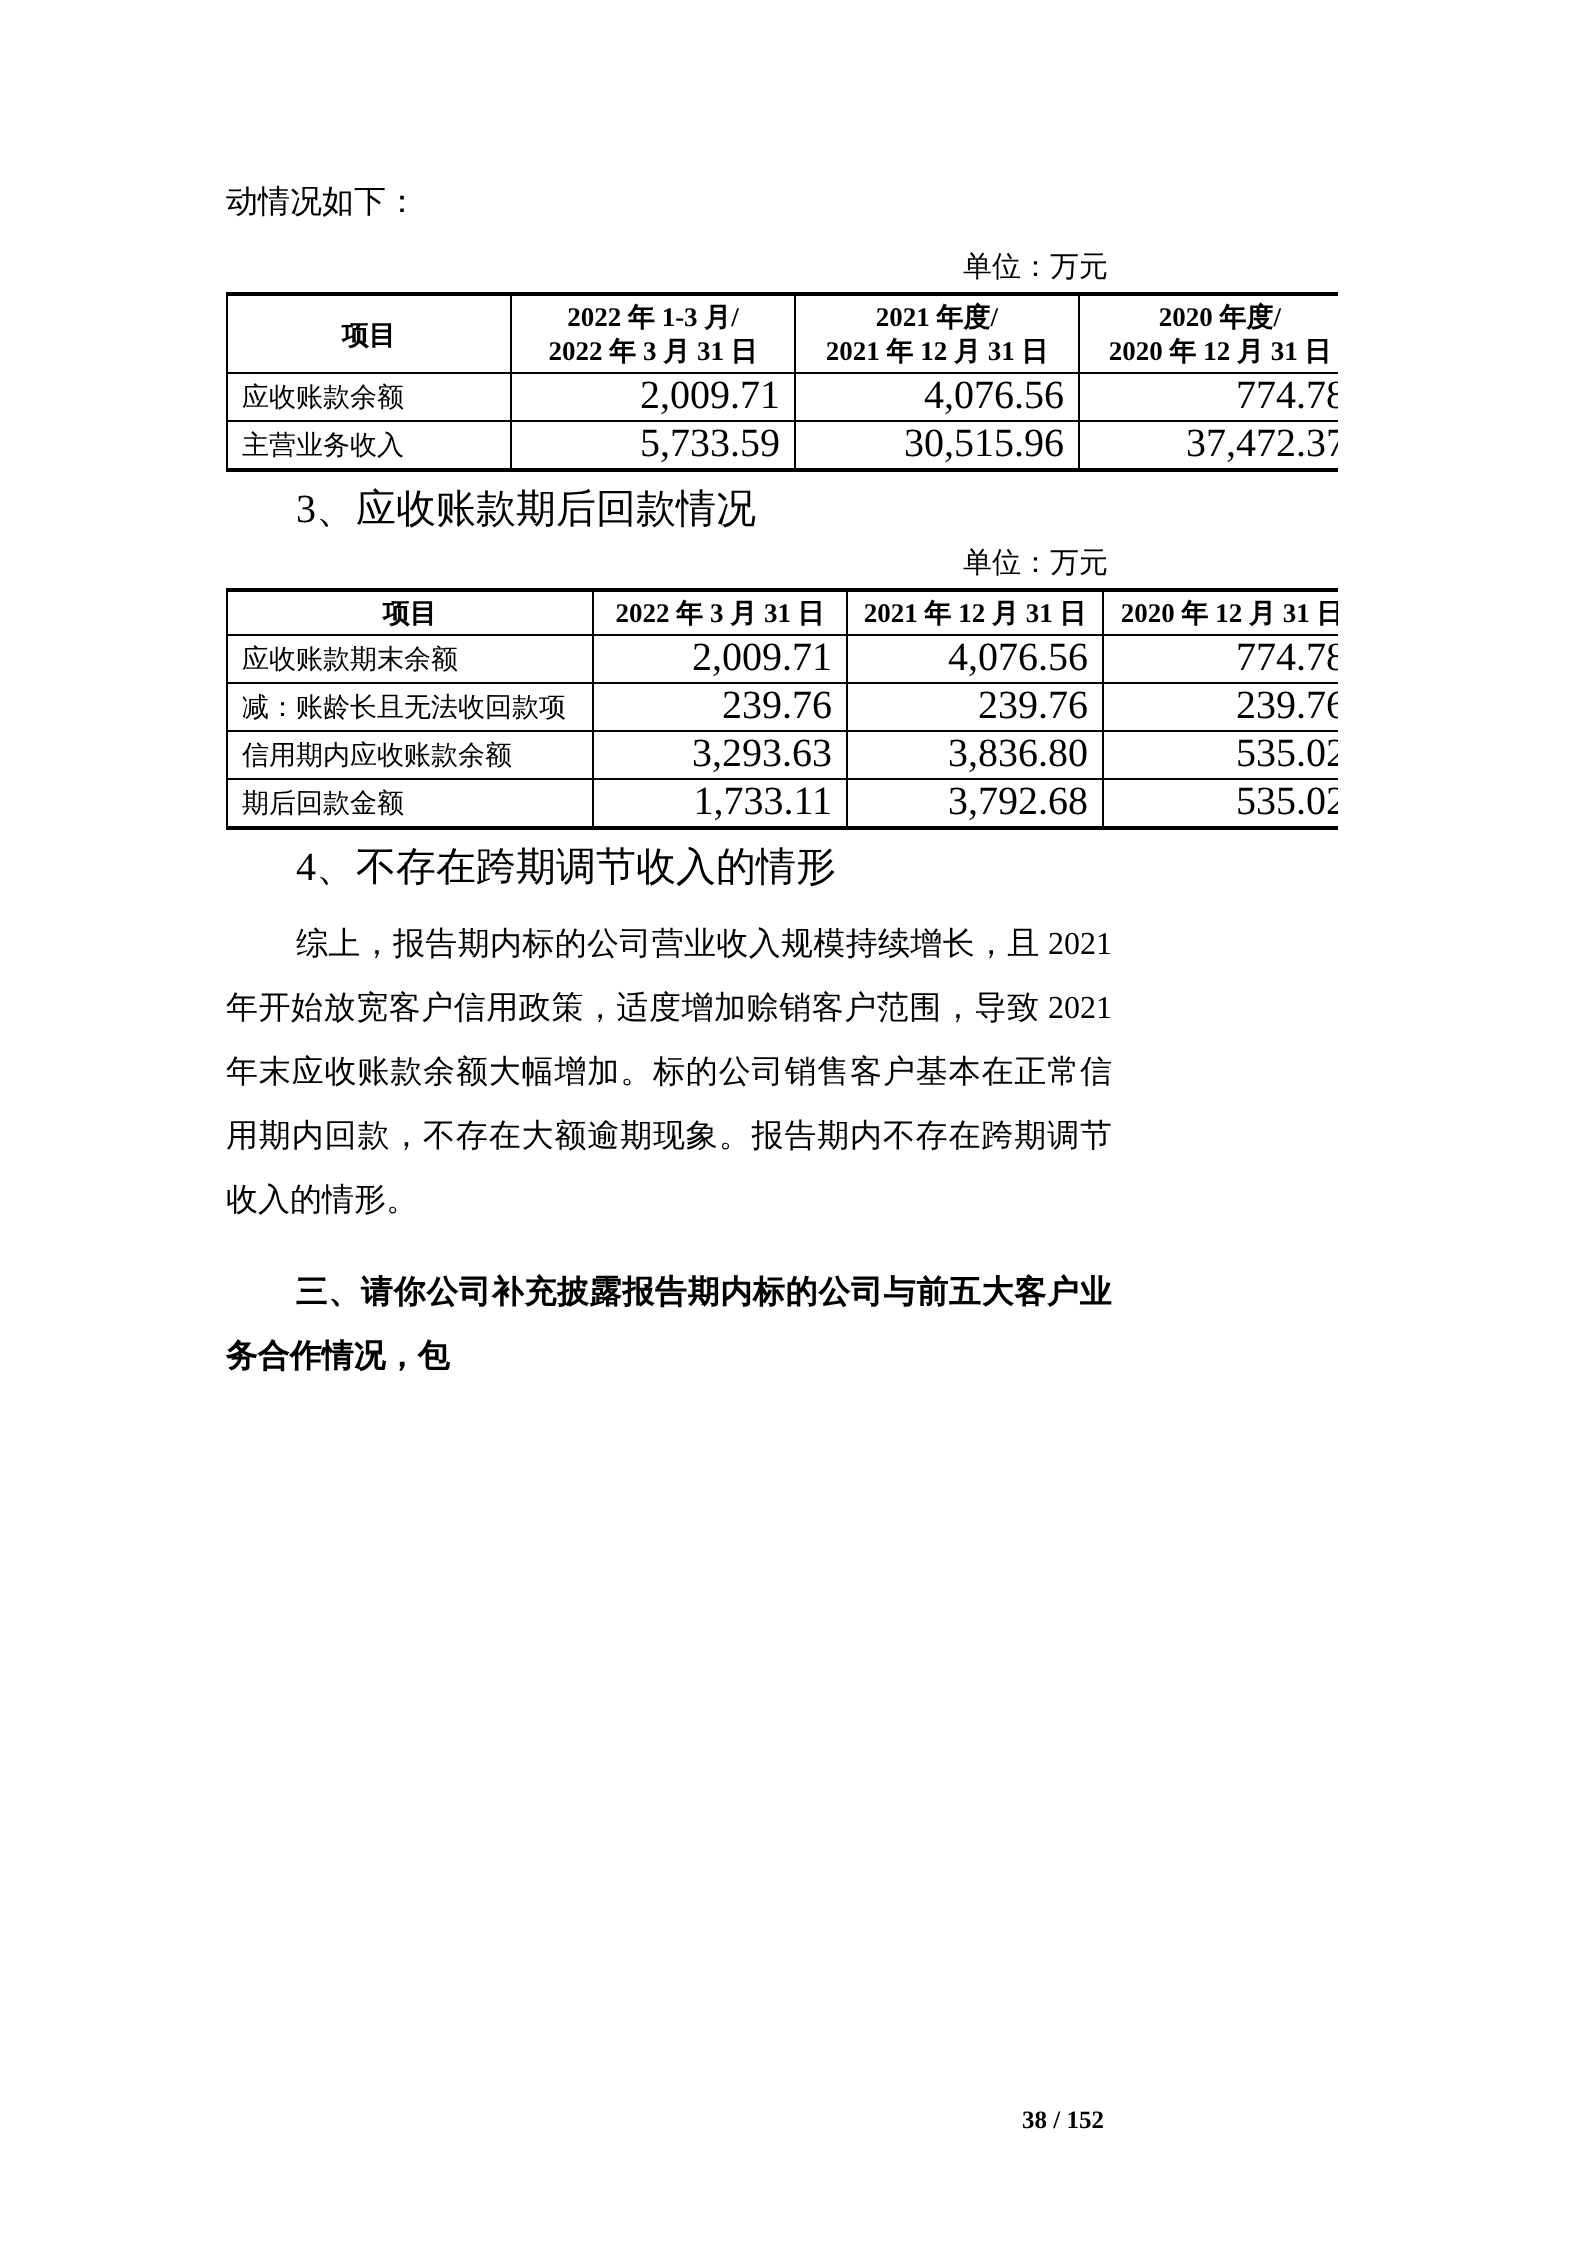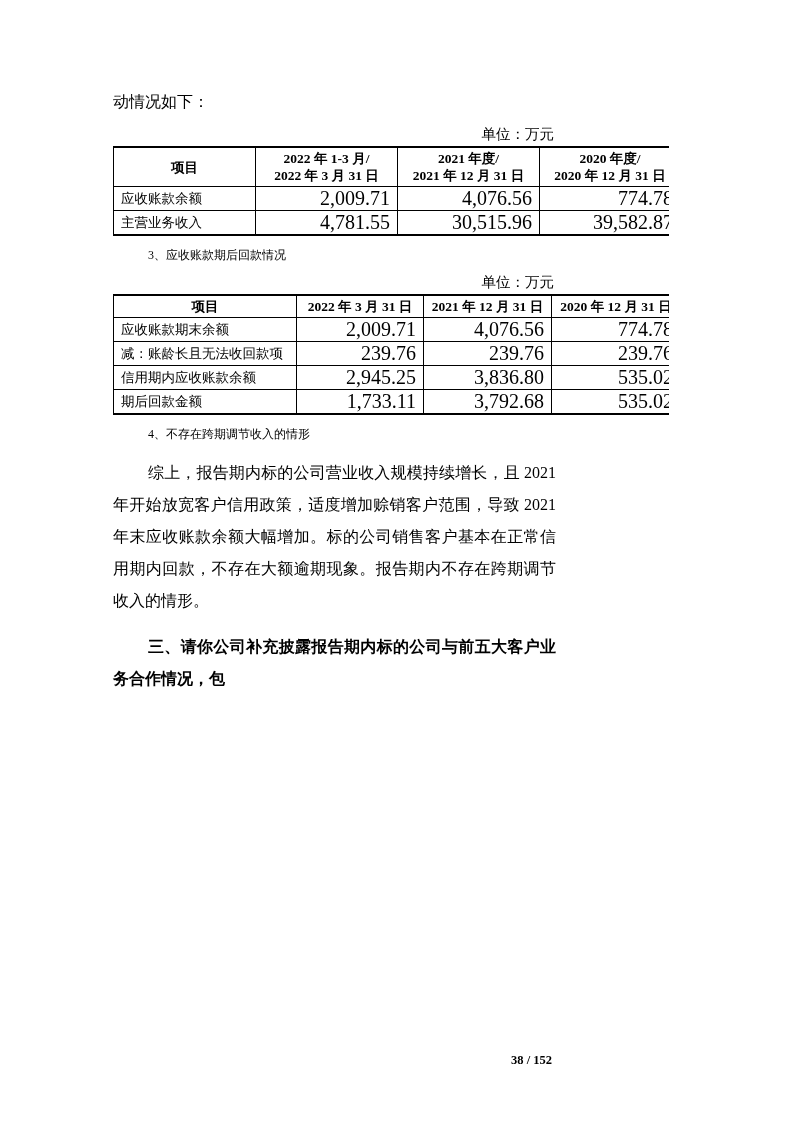--- a/index.html
+++ b/index.html
@@ -15,21 +15,21 @@
     overflow: hidden;
   }
   .body-text {
     font-size: 16px;
     line-height: 32px;
     margin: 0;
   }
   .justify { text-align: justify; text-justify: inter-ideograph; }
   .indent { text-indent: 35px; }
   .sub-heading {
-    font-size: 12px;
+    font-size: 20px;
     line-height: 26px;
     margin: 6px 0 0 0;
     text-indent: 35px;
   }
   .bold-heading {
     font-size: 16px;
     font-weight: bold;
     line-height: 32px;
     margin: 14px 0 0 0;
     text-indent: 35px;
@@ -121,23 +121,23 @@
     </thead>
     <tbody>
       <tr>
         <td class="lbl">应收账款余额</td>
         <td class="num">2,009.71</td>
         <td class="num">4,076.56</td>
         <td class="num">774.78</td>
       </tr>
       <tr>
         <td class="lbl">主营业务收入</td>
-        <td class="num">4,781.55</td>
+        <td class="num">5,733.59</td>
         <td class="num">30,515.96</td>
-        <td class="num">39,582.87</td>
+        <td class="num">37,472.37</td>
       </tr>
     </tbody>
   </table>
 
   <p class="sub-heading">3、应收账款期后回款情况</p>
 
   <div class="unit-label">单位：万元</div>
 
   <table class="fin">
     <colgroup>
@@ -162,21 +162,21 @@
         <td class="num">774.78</td>
       </tr>
       <tr>
         <td class="lbl">减：账龄长且无法收回款项</td>
         <td class="num">239.76</td>
         <td class="num">239.76</td>
         <td class="num">239.76</td>
       </tr>
       <tr>
         <td class="lbl">信用期内应收账款余额</td>
-        <td class="num">2,945.25</td>
+        <td class="num">3,293.63</td>
         <td class="num">3,836.80</td>
         <td class="num">535.02</td>
       </tr>
       <tr>
         <td class="lbl">期后回款金额</td>
         <td class="num">1,733.11</td>
         <td class="num">3,792.68</td>
         <td class="num">535.02</td>
       </tr>
     </tbody>

